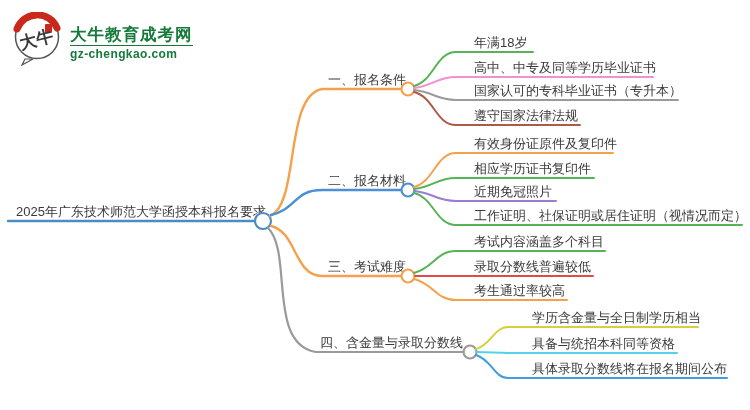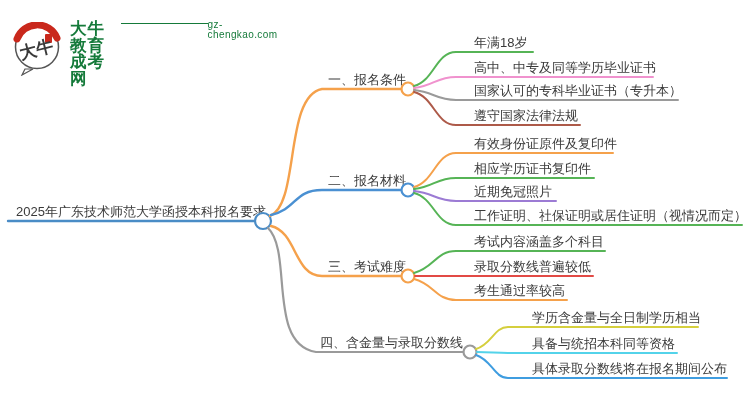--- a/index.html
+++ b/index.html
@@ -10,24 +10,24 @@
   }
   #stage{position:absolute;inset:0;width:750px;height:410px;}
   svg text{fill:#3a3a3a;}
   .map-path{fill:none;stroke-linecap:round;stroke-linejoin:round;}
   .node-circle{fill:#ffffff;}
   .item-label{font-size:13px;}
   .branch-label{font-size:13px;}
   .root-label{font-size:13px;}
   
   .logo{position:absolute;left:12px;top:12px;display:flex;align-items:center;gap:6px;}
-  .logo-text{display:flex;flex-direction:row;line-height:1;margin-top:8px;}
+  .logo-text{display:flex;flex-direction:column;line-height:1;margin-top:8px;}
   .logo-name{font-size:16.5px;font-weight:bold;letter-spacing:1px;}
   .logo-divider{height:1.5px;margin:2.5px 0 2px 0;width:100%;}
-  .logo-url{font-size:10px;font-weight:normal;letter-spacing:.4px;}
+  .logo-url{font-size:12px;font-weight:bold;letter-spacing:.4px;}
 </style>
 </head>
 <body>
 
 <div id="stage">
 
   <div class="logo">
     <svg width="52" height="54" viewBox="0 0 52 54">
       <circle cx="25" cy="25" r="21.5" fill="#ffffff" stroke="#555555" stroke-width="1.5"></circle>
       <path d="M 13 47 L 10 53 L 21 47 Z" fill="#ffffff" stroke="#555555" stroke-width="1.2"></path>

